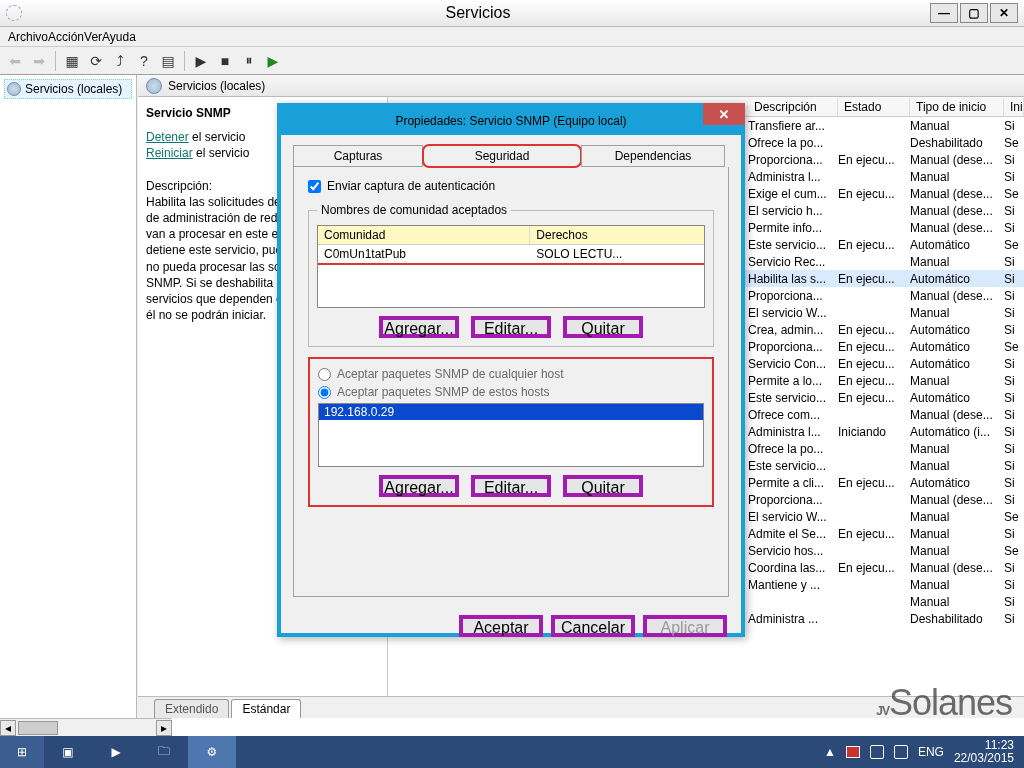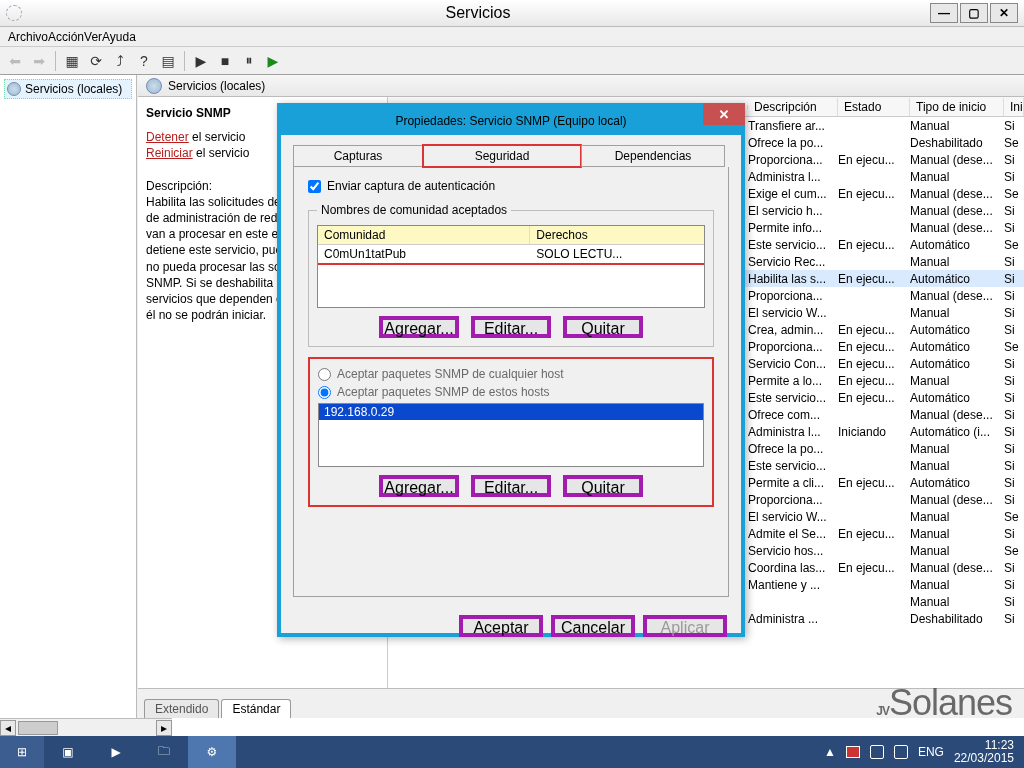--- a/index.html
+++ b/index.html
@@ -29,21 +29,21 @@
   .leftpane .row { display: flex; align-items: center; gap: 4px; padding: 2px; background: #e5f3ff; border: 1px dotted #7da; }
   .gear-icon { width: 14px; height: 14px; border: 1px solid #78b; border-radius: 50%; background: radial-gradient(#cde,#9bc); }
 
   .mainpane { flex: 1; display: flex; flex-direction: column; border-left: 1px solid #eee; }
   .mainhdr { height: 22px; background: linear-gradient(#f7f7f7,#e8e8e8); border-bottom: 1px solid #bbb; display: flex; align-items: center; padding-left: 8px; gap: 6px; font-size: 14px; }
   .gearbig { width: 16px; height: 16px; border: 1px solid #78b; border-radius: 50%; background: radial-gradient(#cde,#9bc); }
 
   .maincontent { flex: 1; display: flex; overflow: hidden; }
   .svccol { width: 250px; padding: 8px; border-right: 1px solid #ccc; font-size: 12px; line-height: 1.35; }
   .svccol .sname { font-weight: bold; margin-bottom: 8px; }
-  .svccol a { color: #b91c1c; text-decoration: underline; }
+  .svccol a { color: #0f766e; text-decoration: underline; }
   .svccol .desc-lbl { margin-top: 16px; }
   .svccol .desc-txt { }
 
   .listcol { flex: 1; overflow: hidden; position: relative; }
   .listhdr { display: flex; background: #f7f7f7; border-bottom: 1px solid #ccc; height: 20px; align-items: center; font-size: 12px; }
   .listhdr > div { padding: 2px 6px; border-right: 1px solid #ddd; }
   .ch-name { width: 360px; } 
   .ch-desc { width: 90px; }
   .ch-est  { width: 72px; }
   .ch-tipo { width: 94px; }
@@ -52,21 +52,21 @@
   .listrows { height: 600px; overflow-y: auto; }
   .listrow { display: flex; height: 17px; align-items: center; font-size: 12px; }
   .listrow.sel { background: #d9eaff; }
   .listrow .cname { width: 360px; padding-left: 20px; white-space: nowrap; overflow: hidden; color: #000; }
   .listrow .cdesc { width: 90px; white-space: nowrap; overflow: hidden; }
   .listrow .cest  { width: 72px; white-space: nowrap; overflow: hidden; }
   .listrow .ctipo { width: 94px; white-space: nowrap; overflow: hidden; }
   .listrow .cini  { width: 20px; white-space: nowrap; overflow: hidden; }
   .gear-sm { display: inline-block; width: 12px; height: 12px; border: 1px solid #89a; border-radius: 50%; background: radial-gradient(#cde,#abc); margin-right: 4px; vertical-align: middle; }
 
-  .tabsbottom { height: 30px; border-top: 1px solid #bbb; display: flex; align-items: flex-end; padding-left: 6px; background: #f0f0f0; }
+  .tabsbottom { height: 22px; border-top: 1px solid #bbb; display: flex; align-items: flex-end; padding-left: 16px; background: #f0f0f0; }
   .btab { padding: 2px 10px; border: 1px solid #999; border-bottom: none; background: #fff; margin-right: 2px; font-size: 12px; border-radius: 3px 3px 0 0; }
   .btab.inactive { background: #e8e8e8; color: #555; }
 
   
   .hscroll-left { position: absolute; left: 0; top: 718px; width: 172px; height: 18px; background: #f0f0f0; border-top: 1px solid #bbb; display: flex; align-items: center; }
   .hscroll-left .arrow { width: 16px; height: 16px; border: 1px solid #999; background: #e8e8e8; text-align: center; line-height: 14px; }
   .hscroll-left .thumb { width: 40px; height: 14px; background: #cdcdcd; border: 1px solid #999; margin-left: 2px; }
 
   
   .dialog { position: absolute; top: 103px; left: 277px; width: 468px; height: 534px; background: #f0f0f0; border: 4px solid #1aa0d8; box-shadow: 2px 2px 8px rgba(0,0,0,0.3); }
@@ -78,21 +78,21 @@
   .tabrow1 .tab { border-bottom: none; }
   .tabrow1 { display: flex; width: 100%; }
   .tabrow1 .tab:nth-child(1){ width: 98px; }
   .tabrow1 .tab:nth-child(2){ width: 118px; }
   .tabrow1 .tab:nth-child(3){ width: 126px; }
   .tabrow1 .tab:nth-child(4){ width: 90px; }
   .tabrow2 { display: flex; width: 100%; }
   .tabrow2 .tab { border-top: 1px solid #a0a0a0; }
   .tabrow2 .tab:nth-child(1){ width: 130px; }
   .tabrow2 .tab:nth-child(2){ width: 158px; background: #f0f0f0; border-bottom: 1px solid #f0f0f0; }
-  .tabrow2 .tab.active { outline: 2px solid #d33; outline-offset: -1px; }
+  .tabrow2 .tab.active { outline: 2px solid #d33; outline-offset: -1px; border-radius: 6px; }
   .tabrow2 .tab:nth-child(3){ width: 144px; }
 
   .dlg-panel { border: 1px solid #a0a0a0; border-top: none; padding: 12px 14px; height: 430px; background: #f0f0f0; }
   .chk { display: flex; align-items: center; gap: 6px; margin-bottom: 10px; }
   .chk input { }
   fieldset.grp { border: 1px solid #bcbcbc; padding: 8px; margin-bottom: 10px; }
   fieldset.grp legend { font-size: 12px; padding: 0 4px; }
   .comm-table { border: 1px solid #888; background: #fff; width: 100%; }
   .comm-hdr { display: flex; background: #fef9c3; border-bottom: 1px solid #ccc; }
   .comm-hdr div { padding: 2px 6px; font-size: 12px; border-right: 1px solid #ddd; }

